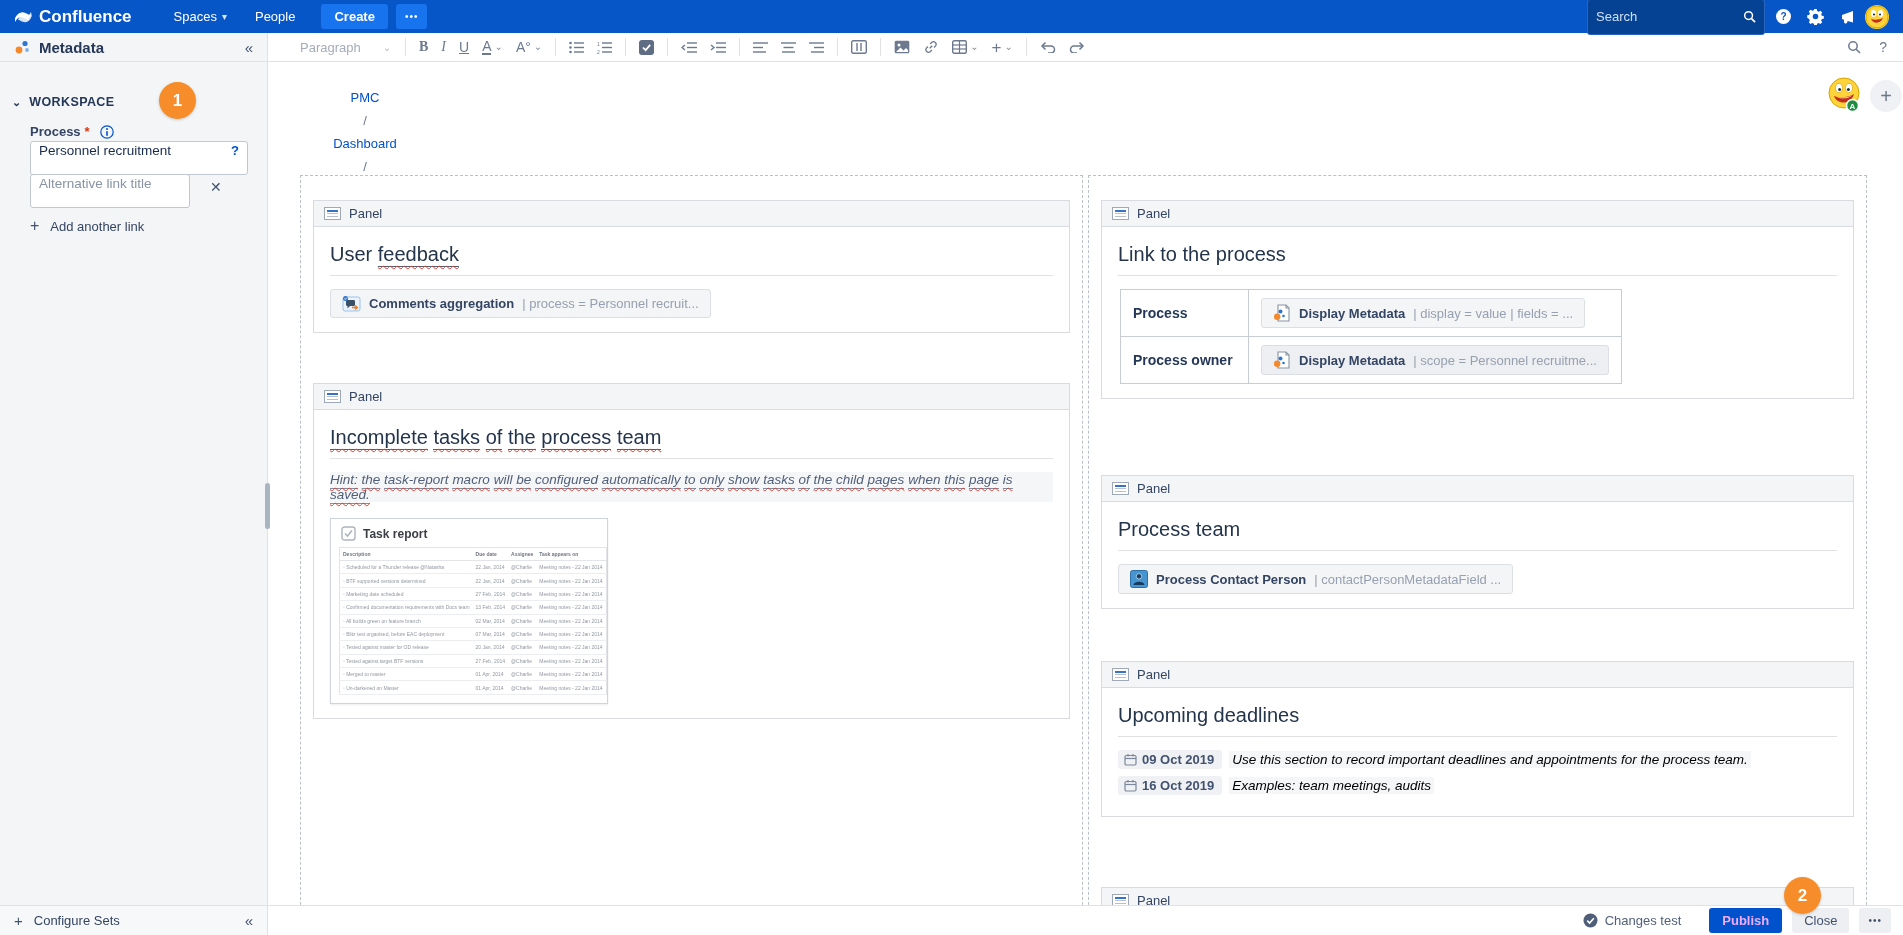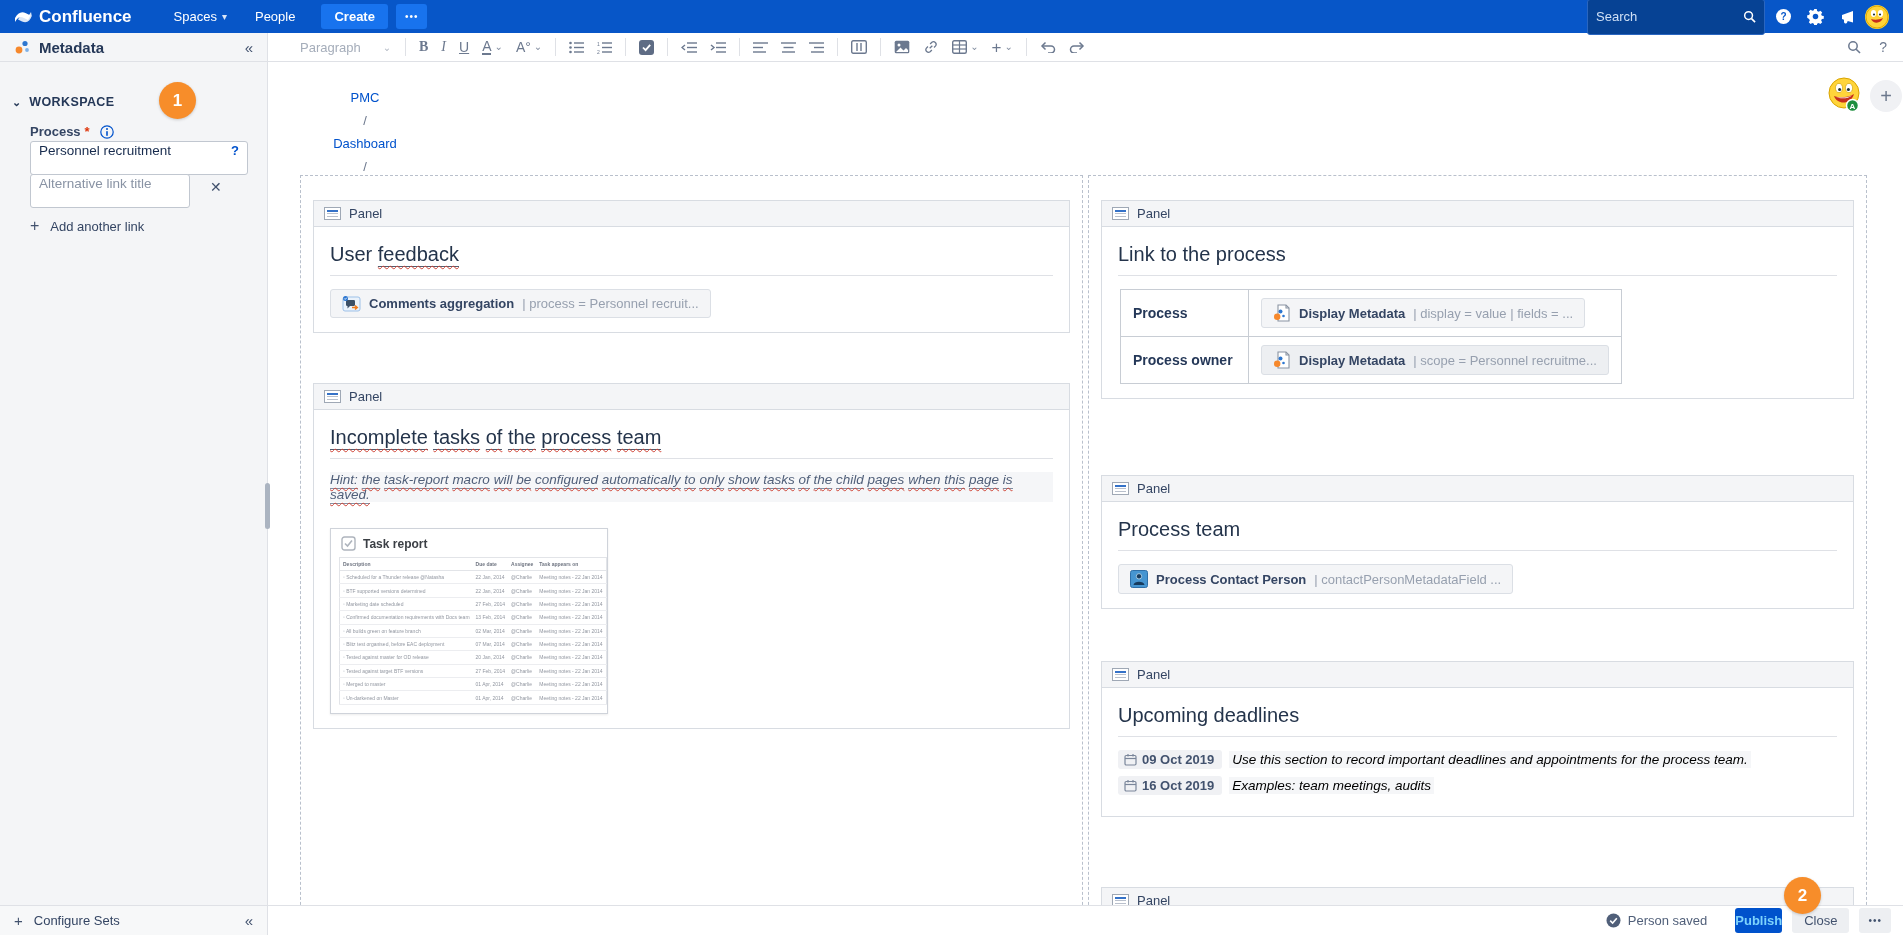--- a/index.html
+++ b/index.html
@@ -105,41 +105,41 @@
   .chip .nm { font-weight:700; color:#344563; }
   .chip .pr { color:#97A0AF; }
   .chip.darker { background:#EDEFF2; }
 
   
   .ltp-table { border-collapse:collapse; margin:2px 0 0 2px; }
   .ltp-table td { border:1px solid #C8CDD4; padding:8px 12px; vertical-align:middle; }
   .ltp-table td.lbl { font-size:14px; font-weight:700; color:#253858; width:128px; }
 
   
-  .tr-box { width:278px; border:1px solid #CFD3DA; box-shadow:0 1px 2px rgba(0,0,0,.08); background:#fff; padding:7px 8px 8px; margin-top:14px; cursor:pointer; }
+  .tr-box { width:278px; border:1px solid #CFD3DA; box-shadow:0 1px 2px rgba(0,0,0,.08); background:#fff; padding:7px 8px 8px; margin-top:4px; cursor:pointer; }
   .tr-head { display:flex; align-items:center; gap:7px; margin:0 0 6px 2px; }
   .tr-title { font-size:12px; font-weight:700; color:#3b3f45; }
   .tr-table { width:100%; border:1px solid #E2E4E8; border-collapse:collapse; }
   .tr-table th { font-size:5px; color:#6E7480; text-align:left; padding:3px 3px; border-bottom:1px solid #E2E4E8; font-weight:700; }
   .tr-table td { font-size:5px; color:#9297A1; padding:3.2px 3px; border-bottom:1px solid #ECEDF0; white-space:nowrap; overflow:hidden; }
   .tr-table td:before { content:"▫ "; color:#C3C7CE; }
   .tr-table td.nb:before { content:""; }
 
   
   .dl-row { display:flex; align-items:center; gap:7px; margin:7px 0; }
   .dl-date { display:inline-flex; align-items:center; gap:5px; background:#F0F1F4; border-radius:3px; padding:2px 8px 2px 6px;
              font-size:13px; font-weight:700; color:#42526E; cursor:pointer; }
   .dl-text { font-size:13.5px; font-style:italic; color:#000000; background:#F5F6F8; padding:1px 3px; }
 
   
   .footerbar { position:absolute; left:268px; bottom:0; width:1635px; height:30px; background:#fff; border-top:1px solid #DFE1E6;
                display:flex; align-items:center; justify-content:flex-end; gap:10px; padding:0 12px; z-index:30; }
   .saved { display:flex; align-items:center; gap:7px; font-size:13px; color:#505F79; margin-right:18px; }
-  .btn-publish { background:#0052CC; color:#7dd3fc; border:none; border-radius:3px; font-size:13px; font-weight:700;
-                 padding:5px 0; cursor:pointer; font-family:inherit; }
+  .btn-publish { background:#0052CC; color:#f0abfc; border:none; border-radius:3px; font-size:13px; font-weight:700;
+                 padding:5px 13px; cursor:pointer; font-family:inherit; }
   .btn-grey { background:#EDEFF2; color:#42526E; border:none; border-radius:3px; font-size:13px;
               padding:5px 12px; cursor:pointer; font-family:inherit; }
   .sidefooter { position:absolute; left:0; bottom:0; width:268px; height:30px; background:#F7F8F9; border-top:1px solid #DFE1E6;
                 border-right:1px solid #DFE1E6; display:flex; align-items:center; padding:0 14px; gap:11px; z-index:30; }
   .sidefooter .plus { font-size:15px; color:#42526E; cursor:pointer; }
   .sidefooter .txt { font-size:13px; color:#344563; flex:1; cursor:pointer; }
 
   
   .badge { position:absolute; width:37px; height:37px; border-radius:50%; background:#F78D2A; color:#fff; font-size:17px; font-weight:700;
            display:flex; align-items:center; justify-content:center; z-index:50; box-shadow:0 1px 3px rgba(0,0,0,.18); }
@@ -727,21 +727,21 @@
 </div>
 
 <div class="footerbar">
   <div class="saved">
     <span style="display:flex">
       <svg width="15" height="15" viewBox="0 0 15 15">
           <circle cx="7.5" cy="7.5" r="7" fill="#505F79"></circle>
           <path d="M4.2 7.7 L6.6 10 L10.8 5.3" stroke="#fff" stroke-width="1.6" fill="none"></path>
         </svg>
     </span>
-    <span>Person saved</span>
+    <span>Changes test</span>
   </div>
   <button class="btn-publish">Publish</button>
   <button class="btn-grey">Close</button>
   <button class="btn-grey" style="font-size:10px; letter-spacing:1px; padding:7px 9px;">•••</button>
 </div>
 
 <div class="badge badge1">1</div>
 <div class="badge badge2">2</div>
 
 </body></html>

